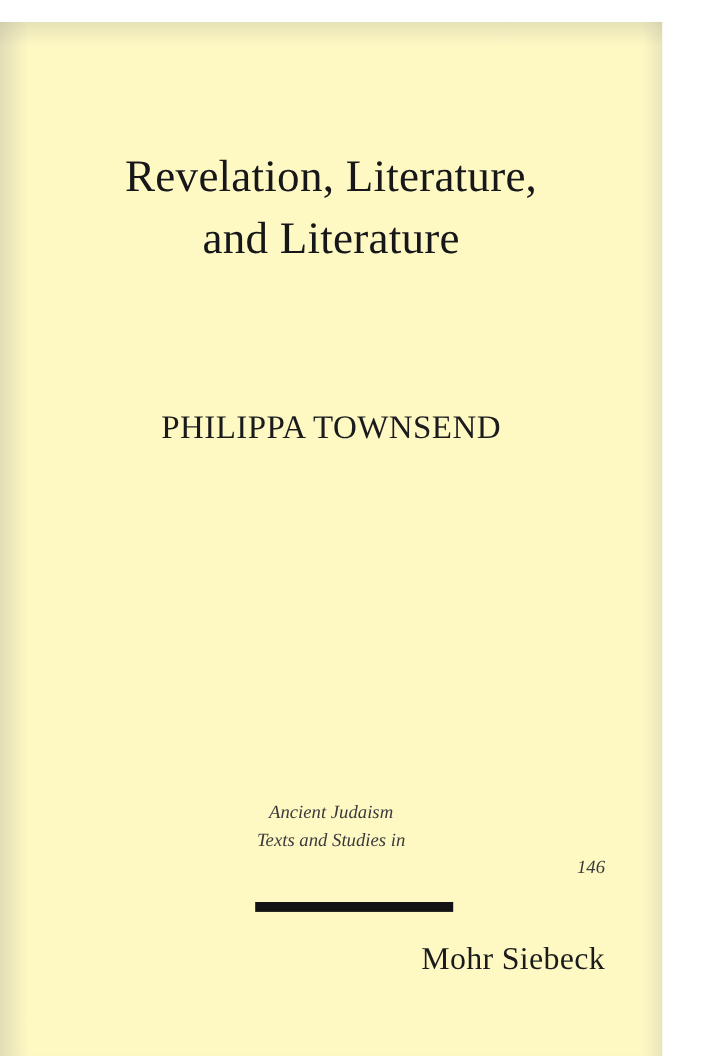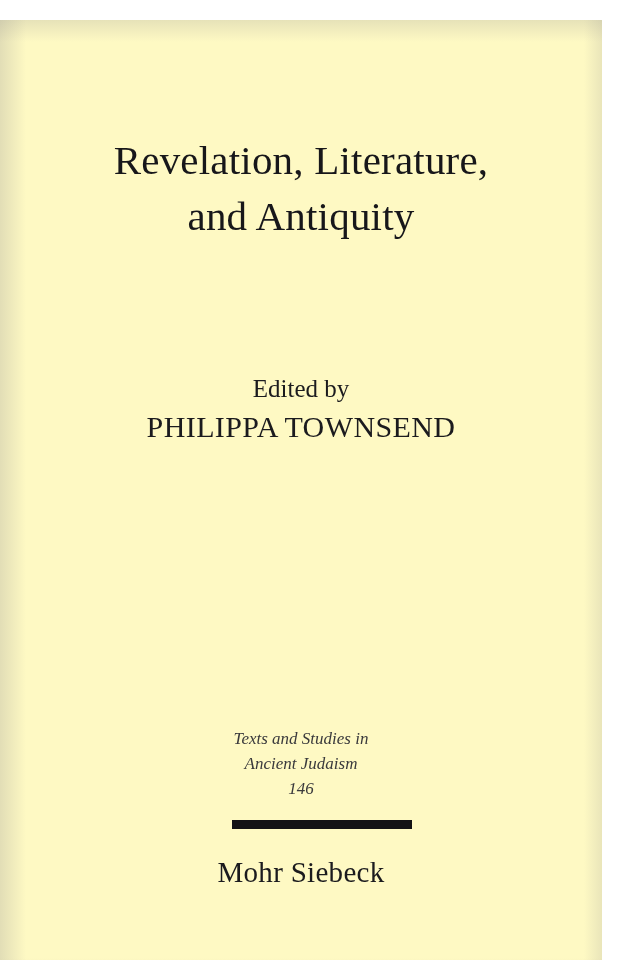--- a/index.html
+++ b/index.html
@@ -88,62 +88,62 @@
     font-style: italic;
   }
   .series-line {
     font-size: 17px;
     line-height: 25px;
   }
   .series-number {
     font-size: 17px;
     line-height: 25px;
     font-style: italic;
+    text-align: right;
   }
 
   .rule {
     position: absolute;
     left: 232px;
     width: 180px;
     top: 800px;
     height: 9px;
     background: #131315;
   }
 
   .publisher {
     position: absolute;
     left: 52px;
     right: 52px;
     top: 833px;
-    text-align: center;
+    text-align: right;
     font-size: 29px;
     line-height: 38px;
     color: #1b1b1e;
     letter-spacing: 0.3px;
   }
 </style>
 </head>
 <body>
 
 <div class="cover">
   <div class="inner">
 
     <div class="title-block">
       <div class="title-line">Revelation, Literature,</div>
-      <div class="title-line">and Antiquity</div>
+      <div class="title-line">and Literature</div>
     </div>
 
     <div class="editors-block">
-      <div class="edited-by">Edited by</div>
       <div class="editor-name">PHILIPPA TOWNSEND</div>
     </div>
 
     <div class="series-block">
+      <div class="series-line">Ancient Judaism</div>
       <div class="series-line">Texts and Studies in</div>
-      <div class="series-line">Ancient Judaism</div>
       <div class="series-number">146</div>
     </div>
 
     <div class="rule"></div>
 
     <div class="publisher">Mohr Siebeck</div>
 
   </div>
 </div>
 

